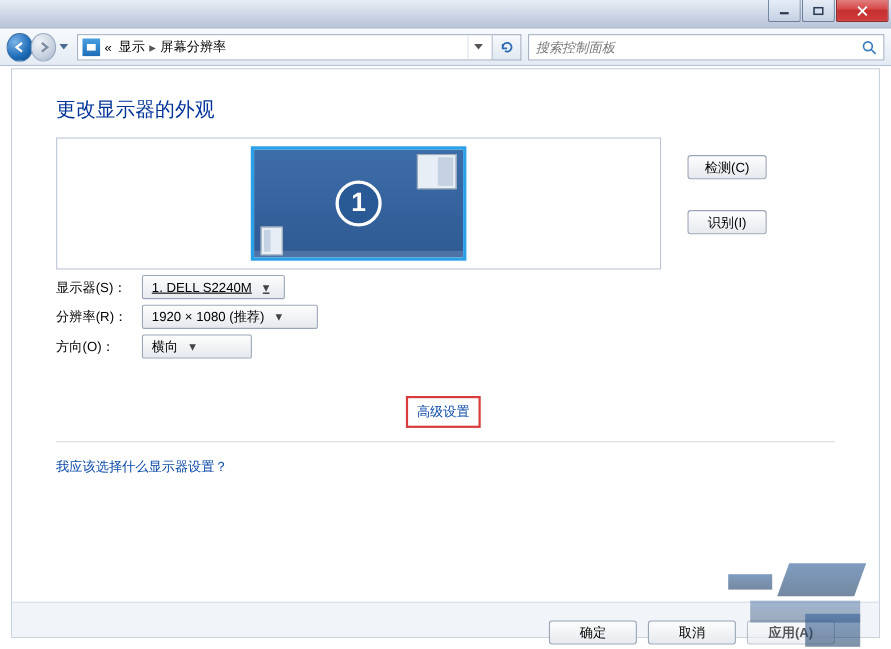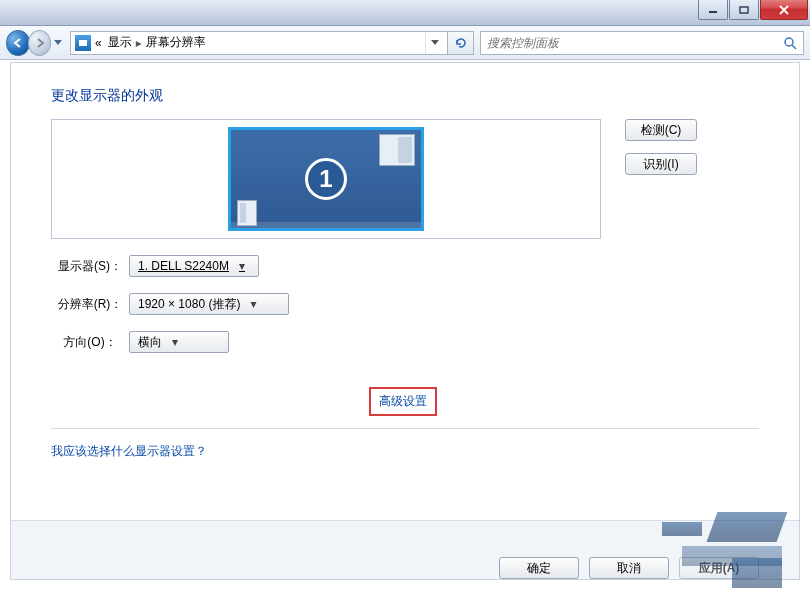--- a/index.html
+++ b/index.html
@@ -24,51 +24,51 @@
 .bc-end { margin-left: auto; display:flex; align-items:center; }
 .bc-enddrop { width:18px; height:22px; border-left:1px solid #dce3ee; display:flex; align-items:center; justify-content:center; color:#555; }
 .refresh { width: 26px; height: 24px; border: 1px solid #a8b3c4; border-left: none; background: linear-gradient(to bottom,#f6f9fc,#e2e9f2); display:flex; align-items:center; justify-content:center; color:#2a6db5; }
 .searchbox { width: 324px; height: 24px; margin-left: 6px; border: 1px solid #a8b3c4; background: #fff; display: flex; align-items: center; padding: 0 6px; }
 .searchbox input { border: none; outline: none; flex: 1; font-size: 12px; font-style: italic; color: #888; background: transparent; }
 .searchicon { color: #3a7abd; display:flex; }
 
 
 .mainpanel { position: absolute; left: 10px; right: 10px; top: 62px; bottom: 10px; background: #fff; border: 1px solid #c9d2df; }
 .content { padding: 24px 40px 0 40px; }
-.heading { color: #003399; font-size: 14px; margin-bottom: 14px; }
+.heading { color: #003399; font-size: 18px; margin-bottom: 14px; }
 
 .previewrow { display: flex; align-items: flex-start; }
 .previewbox { width: 550px; height: 120px; border: 1px solid #bcc6d6; background: #fff; display: flex; align-items: center; justify-content: center; position: relative; }
 .desktop { width: 196px; height: 104px; background: linear-gradient(to bottom, #3d6da8 0%, #2f5a93 100%); border: 3px solid #2aa0e8; position: relative; }
 .mainmon { position: absolute; left: 50%; top: 50%; transform: translate(-50%,-50%); width: 42px; height: 42px; border: 3px solid #fff; border-radius: 50%; background: #2a5a95; display:flex; align-items:center; justify-content:center; color:#fff; font-size: 24px; font-weight: bold; }
 .smallwin { position: absolute; background: #e8eef6; border: 1px solid #9ab; }
 .smallwin.tr { top: 4px; right: 6px; width: 36px; height: 32px; }
 .smallwin.tr::before { content:""; position:absolute; right:2px; top:2px; width:14px; height:26px; background:#c5d2e3; }
 .smallwin.bl { bottom: 2px; left: 6px; width: 20px; height: 26px; }
 .smallwin.bl::before { content:""; position:absolute; left:2px; top:2px; width:6px; height:20px; background:#c5d2e3; }
 .taskbar { position:absolute; left:0; right:0; bottom:0; height:6px; background: rgba(255,255,255,0.15); }
 
 .sidebtns { margin-left: 24px; display: flex; flex-direction: column; gap: 12px; }
-.winbutton { min-width: 72px; height: 22px; padding: 0 14px; background: linear-gradient(to bottom, #fdfdfd, #e6e9ee); border: 1px solid #9aa6b8; border-radius: 3px; font-size: 12px; cursor: default; }
-
-.formrow { display: flex; align-items: center; margin-top: 16px; text-align: center; }
+.winbutton { min-width: 72px; height: 22px; padding: 0 14px; background: linear-gradient(to bottom, #fdfdfd, #e6e9ee); border: 1px solid #9aa6b8; border-radius: 3px; font-size: 12px; cursor: default; margin-top: 16px; }
+
+.formrow { display: flex; align-items: center; margin-top: 5px; }
 .formlabel { width: 78px; font-size: 12px; }
 .combo { height: 22px; background: linear-gradient(to bottom,#fdfdfd,#e6e9ee); border: 1px solid #9aa6b8; border-radius: 2px; display: flex; align-items: center; padding: 0 4px 0 8px; cursor: default; }
 .combo .arrow { margin-left: 10px; color:#444; }
 .combo.w1 { width: 130px; text-decoration: underline; }
 .combo.w2 { width: 160px; }
 .combo.w3 { width: 100px; }
 
 .advrow { display:flex; justify-content:center; margin-top: 34px; padding-right: 4px; }
 .advbox { border: 2px solid #d93a3a; padding: 4px 8px; }
 .link { color: #0a4aa8; font-size: 12px; cursor: pointer; }
 .divider { height: 1px; background: #d6dce6; margin: 12px 0 14px 0; }
 .linkrow { margin-bottom: 10px; }
 
-.footer { position: absolute; left: 0; right: 0; bottom: 0; height: 59px; border-top: 1px solid #d6dce6; background: #f1f4f8; display: flex; align-items: flex-end; justify-content: flex-end; padding: 0 40px; gap: 10px; }
+.footer { position: absolute; left: 0; right: 0; bottom: 0; height: 32px; border-top: 1px solid #d6dce6; background: #f1f4f8; display: flex; align-items: flex-start; justify-content: flex-end; padding: 0 40px; gap: 10px; }
 .footer .winbutton { min-width: 80px; }
 .footer .applybtn { filter: blur(0.4px); opacity: 0.65; font-weight: bold; }
 
 .artifact { position:absolute; right:8px; bottom:-2px; width:150px; height:80px; pointer-events:none; }
 .artifact .frag { position:absolute; background: linear-gradient(to bottom, #2a5a95, #1a3a62); opacity:0.6; }
 </style>
 </head>
 <body>
 
 <div class="titlebar">

